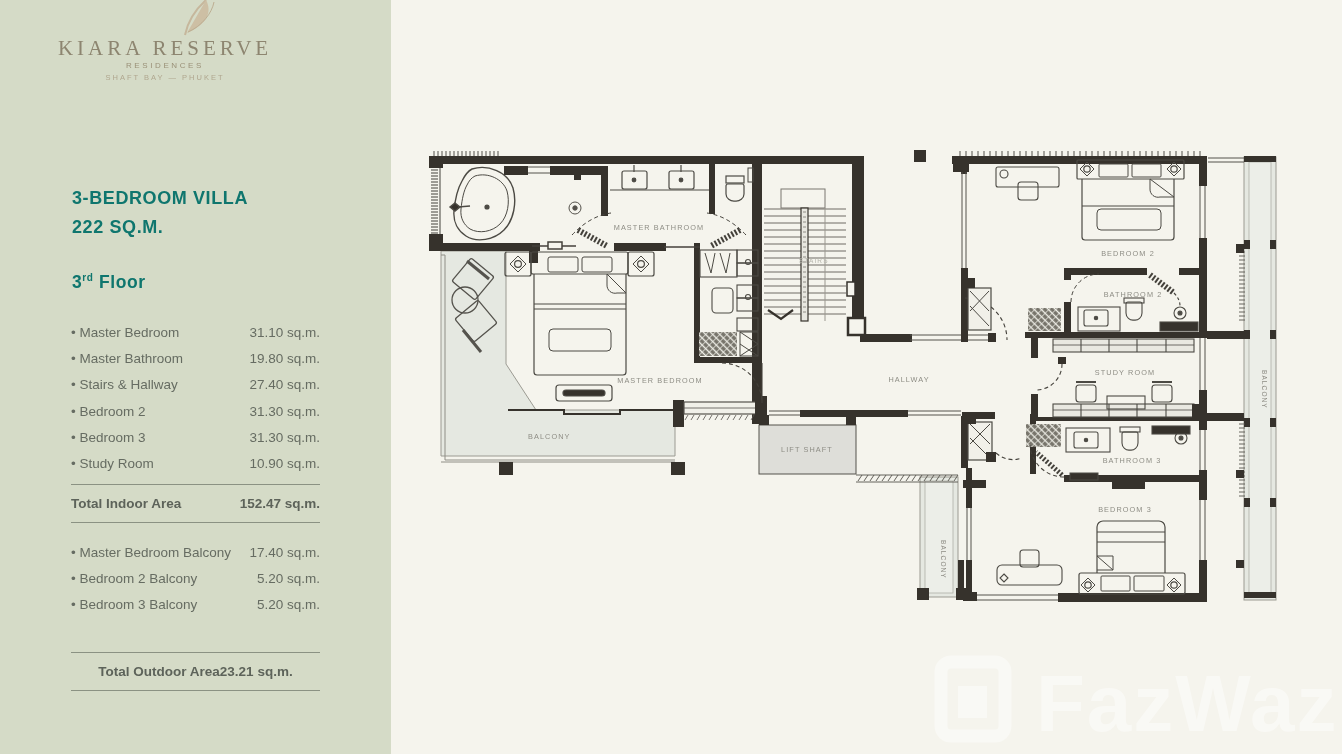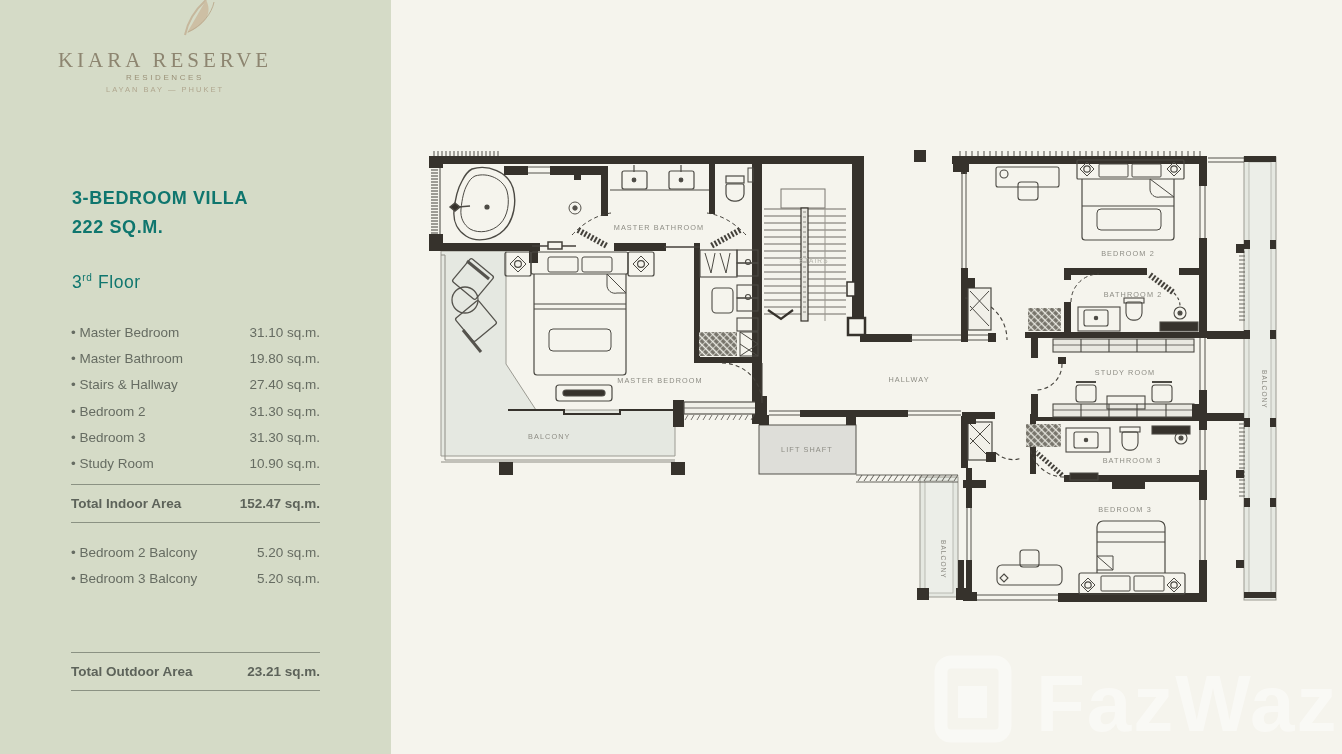--- a/index.html
+++ b/index.html
@@ -1,18 +1,18 @@
 <!DOCTYPE html>
 <html><head>
 <meta charset="utf-8">
 <style>
   html,body{margin:0;padding:0;}
   body{width:1342px;height:754px;background:#f5f4ed;font-family:"Liberation Sans",sans-serif;overflow:hidden;position:relative;}
   .sidebar{position:absolute;left:0;top:0;width:391px;height:754px;background:#d5dbc7;}
-  .brand{position:absolute;top:48px;left:0;width:330px;text-align:center;color:#8e8671;}
+  .brand{position:absolute;top:36px;left:0;width:330px;text-align:center;color:#8e8671;}
   .brand .t1{font-family:"Liberation Serif",serif;font-size:21px;letter-spacing:4px;color:#8d8570;}
   .brand .t2{font-size:8px;letter-spacing:2.6px;color:#9a9178;}
   .brand .t3{font-size:7.5px;letter-spacing:2px;color:#b0a78f;margin-top:3px;}
   .head{position:absolute;left:72px;color:#0f766e;font-weight:bold;letter-spacing:0.6px;}
   .list{position:absolute;left:71px;width:249px;color:#666c62;font-size:13.5px;}
   .row{display:flex;justify-content:space-between;line-height:26.2px;}
   .row .lab::before{content:"• ";}
   .total{display:flex;justify-content:space-between;font-weight:bold;color:#5d635a;}
   .sep{border:0;border-top:1.3px solid #8b9283;margin:0;}
   svg text{font-family:"Liberation Sans",sans-serif;}
@@ -29,28 +29,28 @@
     <path d="M30,0 C36,11 32,24 11,33" fill="#cdbfa4" stroke="none"></path>
     <path d="M38,2 C36,13 26,26 12,32" stroke-width="1" stroke="#bdae92"></path>
   </g>
 </svg>
 <div class="brand">
 
   <div class="t1">KIARA RESERVE</div>
 
   <div class="t2">RESIDENCES</div>
 
-  <div class="t3">LAYAN BAY — PHUKET</div>
+  <div class="t3">SHAFT BAY — PHUKET</div>
 </div>
 
 <div class="head" style="top:188px;font-size:18px;">3-BEDROOM VILLA</div>
 
 <div class="head" style="top:217px;font-size:18px;">222 SQ.M.</div>
 
-<div class="head" style="top:272px;font-size:17.5px;font-weight:normal;">3<sup style="font-size:10px;">rd</sup> Floor</div>
+<div class="head" style="top:272px;font-size:17.5px;font-weight:bold;">3<sup style="font-size:10px;">rd</sup> Floor</div>
 
 <div class="list" style="top:320px;">
   <div class="row">
       <span class="lab">Master Bedroom</span>
       <span>31.10 sq.m.</span>
     </div>
   <div class="row">
       <span class="lab">Master Bathroom</span>
       <span>19.80 sq.m.</span>
     </div>
@@ -76,32 +76,36 @@
   <hr class="sep">
   <div class="total" style="line-height:37px;">
       <span>Total Indoor Area</span>
       <span>152.47 sq.m.</span>
     </div>
   <hr class="sep">
 </div>
 
 <div class="list" style="top:540px;">
   <div class="row">
+      <span class="lab">Master Bedroom Balcony</span>
+      <span>17.40 sq.m.</span>
+    </div>
+  <div class="row">
       <span class="lab">Bedroom 2 Balcony</span>
       <span>5.20 sq.m.</span>
     </div>
   <div class="row">
       <span class="lab">Bedroom 3 Balcony</span>
       <span>5.20 sq.m.</span>
     </div>
 </div>
 
 <div class="list" style="top:652px;">
   <hr class="sep">
-  <div class="total" style="line-height:37px;">
+  <div class="total" style="line-height:37px;justify-content:center;">
       <span>Total Outdoor Area</span>
       <span>23.21 sq.m.</span>
     </div>
   <hr class="sep">
 </div>
 
 <svg id="plan" style="position:absolute;left:0;top:0;" width="1342" height="754" viewBox="0 0 1342 754">
 <defs>
   <pattern id="hx" width="5" height="5" patternUnits="userSpaceOnUse" patternTransform="rotate(45)">
     <rect width="5" height="5" fill="#76736a"></rect>

